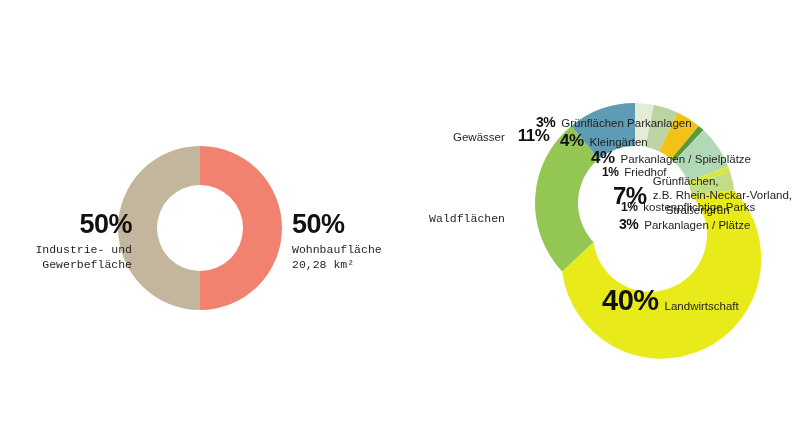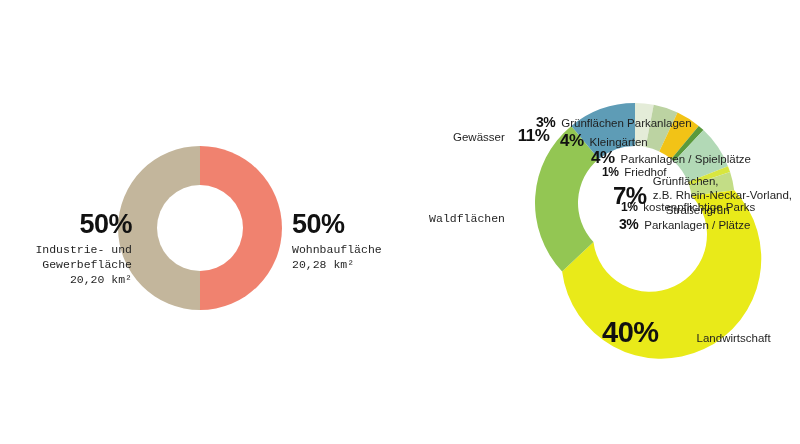--- a/index.html
+++ b/index.html
@@ -91,21 +91,20 @@
 
       <path d="M88 88 L88 170 A82 82 0 0 1 88 6 Z" fill="#c3b69c"></path>
 
       <circle cx="88" cy="88" r="43" fill="#ffffff"></circle>
     </svg>
 
     <div class="lbl block-50 ta-right" style="left:16px; top:208px; width:116px;">
       <span class="pct pct-xl">50%</span>
       <span class="desc">Industrie- und</span>
       <span class="desc">Gewerbefläche</span>
-      <span class="desc">20,20 km²</span>
     </div>
 
     <div class="lbl block-50 ta-left" style="left:292px; top:208px; width:116px;">
       <span class="pct pct-xl">50%</span>
       <span class="desc">Wohnbaufläche</span>
       <span class="desc">20,28 km²</span>
     </div>
   </div>
 
   <div class="chart-block" id="chart-right">
@@ -176,19 +175,19 @@
 
     <div class="row" style="left:219px; top:216px;">
       <span class="pct pct-sm">3%</span>
       <span class="desc">Parkanlagen / Plätze</span>
     </div>
 
     <div class="lbl block-50 ta-right" style="left:-5px; top:212px; width:110px;">
       <span class="desc">Waldflächen</span>
     </div>
 
-    <div class="row" style="left:202px; top:316px;gap:32px;">
+    <div class="row" style="left:202px; top:284px;">
       <span class="pct pct-xl" style="font-size:29px;">40%</span>
       <span class="desc">Landwirtschaft</span>
     </div>
 
   </div>
 </div>
 
 </body></html>

